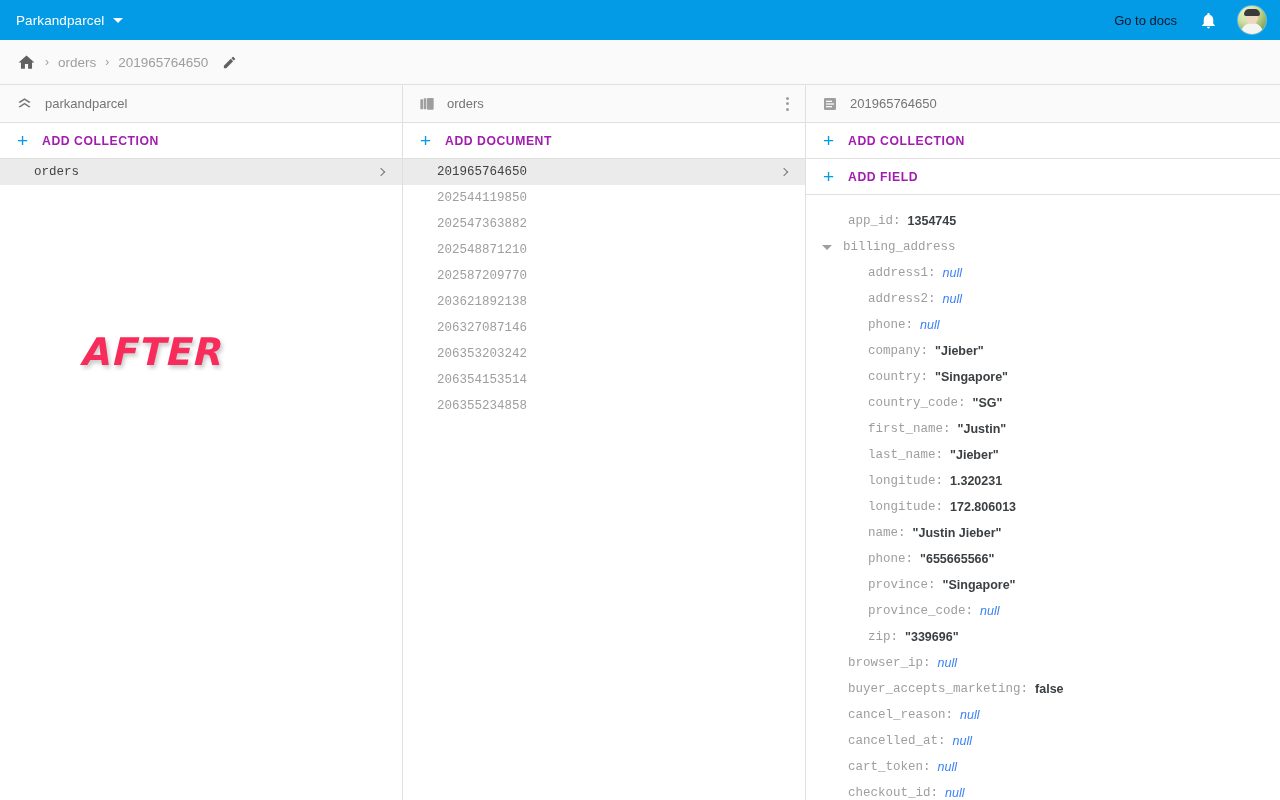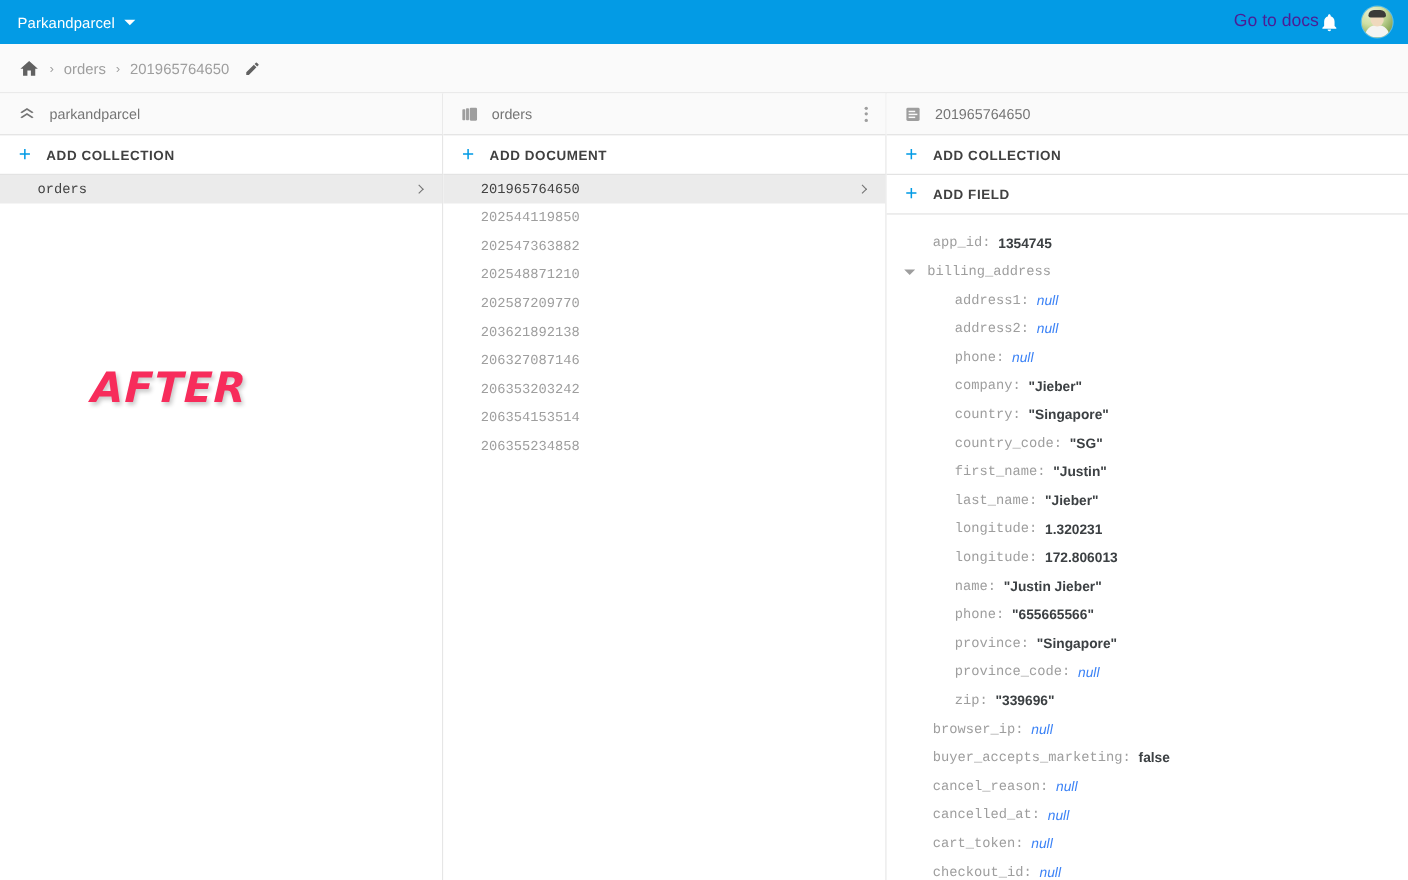--- a/index.html
+++ b/index.html
@@ -22,21 +22,21 @@
     font-size: 13.5px; color: #ffffff; letter-spacing: .1px;
   }
   .caret-down {
     width: 0; height: 0; margin-left: 9px;
     border-left: 5px solid transparent;
     border-right: 5px solid transparent;
     border-top: 5px solid #ffffff;
   }
   .topbar-spacer { flex: 1; }
   .docs-link {
-    font-size: 16px; color: #4c1d95; white-space: nowrap;
+    font-size: 13px; color: #0f172a; margin-right: 22px; white-space: nowrap;
   }
   .bell { margin-right: 20px; display: flex; align-items: center; }
   .avatar {
     width: 28px; height: 28px; border-radius: 50%;
     overflow: hidden; position: relative;
     background: #9fbf6a;
     box-shadow: 0 0 0 1px rgba(255,255,255,.35);
   }
   .avatar .sky { position:absolute; inset:0; background: radial-gradient(circle at 30% 18%, #e9efd2 0%, #cfe0a4 38%, #8aa85c 75%, #5d7a3e 100%); }
   .avatar .face { position:absolute; left:8px; top:6px; width:12px; height:12px; border-radius:50%; background:#efd9bd; }
@@ -86,21 +86,21 @@
     padding-left: 17px;
     border-bottom: 1px solid #e0e0e0;
     color: #039BE5;
   }
   .action-row .plus {
     font-size: 19px; line-height: 1; font-weight: 400;
     margin-right: 14px; color: #039BE5;
   }
   .action-row .action-label {
     font-size: 12.2px; font-weight: 700; letter-spacing: .55px;
-    color: #404040;
+    color: #a21caf;
   }
 
   
   .list { width: 100%; }
   .list-row {
     height: 26px;
     display: flex; align-items: center;
     padding-left: 34px; padding-right: 14px;
     font-family: "Liberation Mono", monospace;
     font-size: 12.5px;

